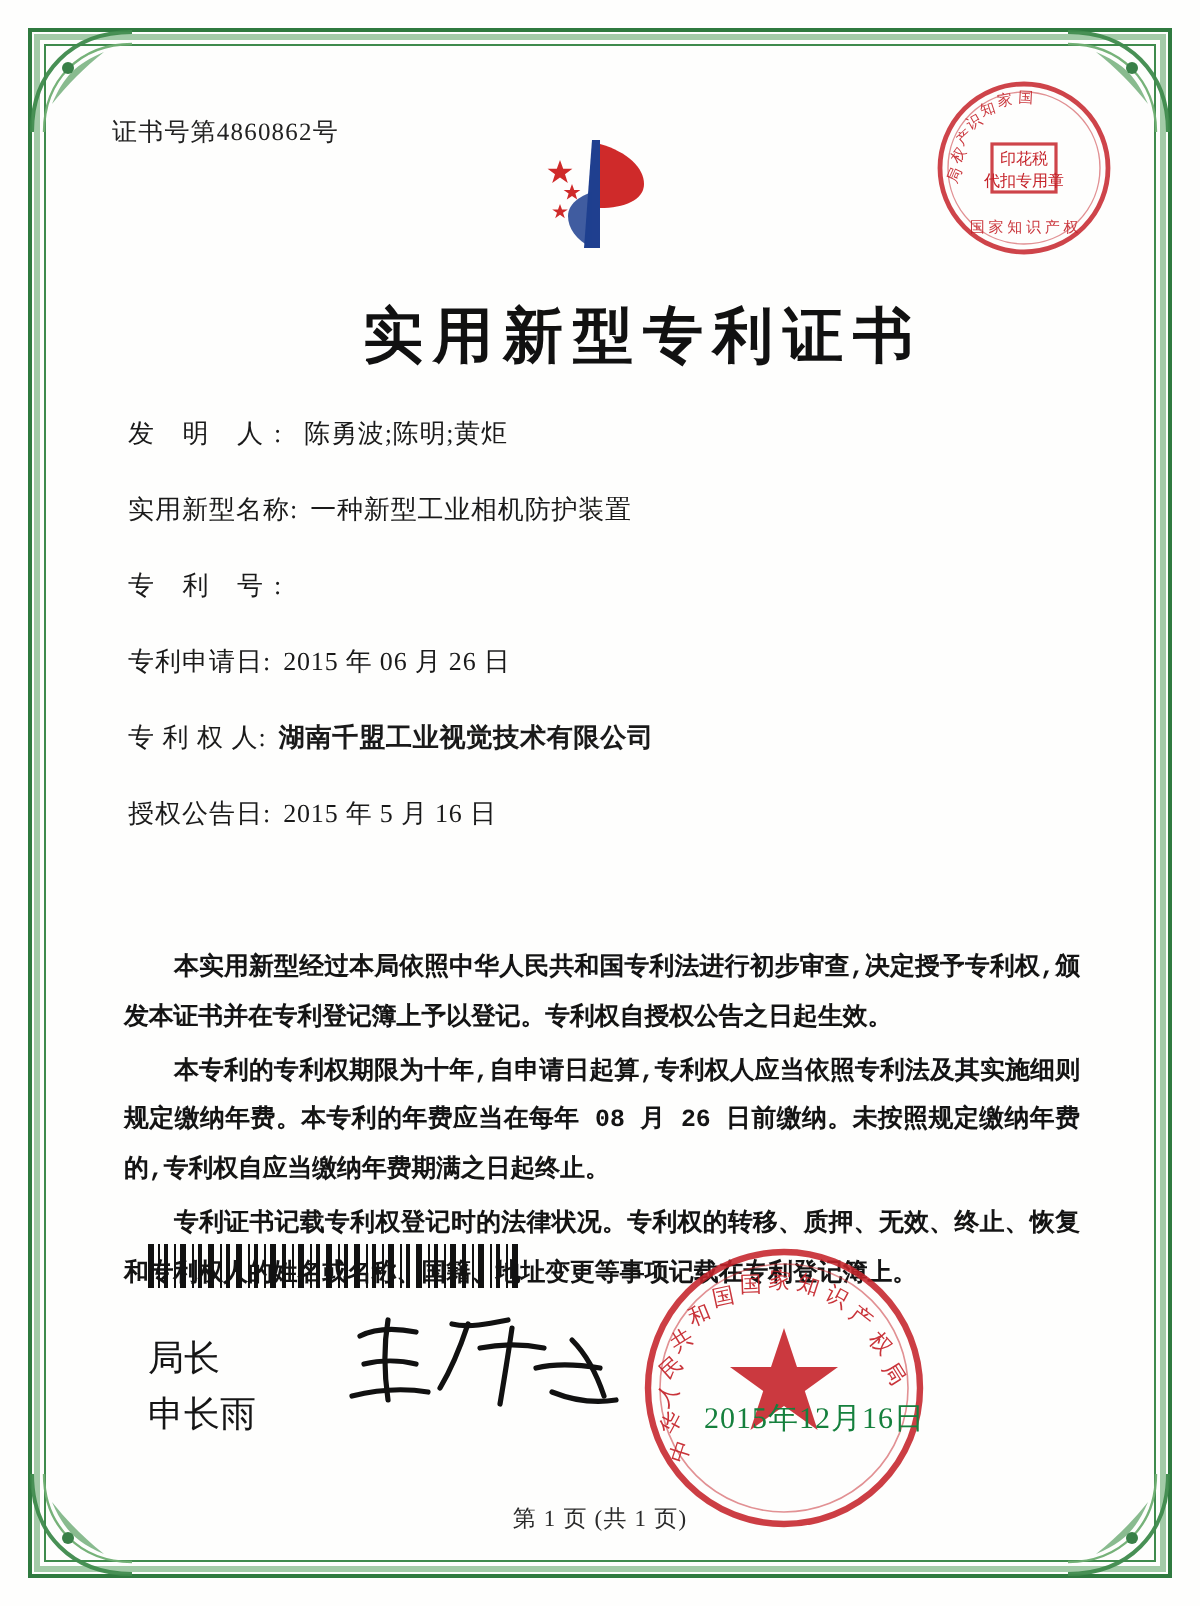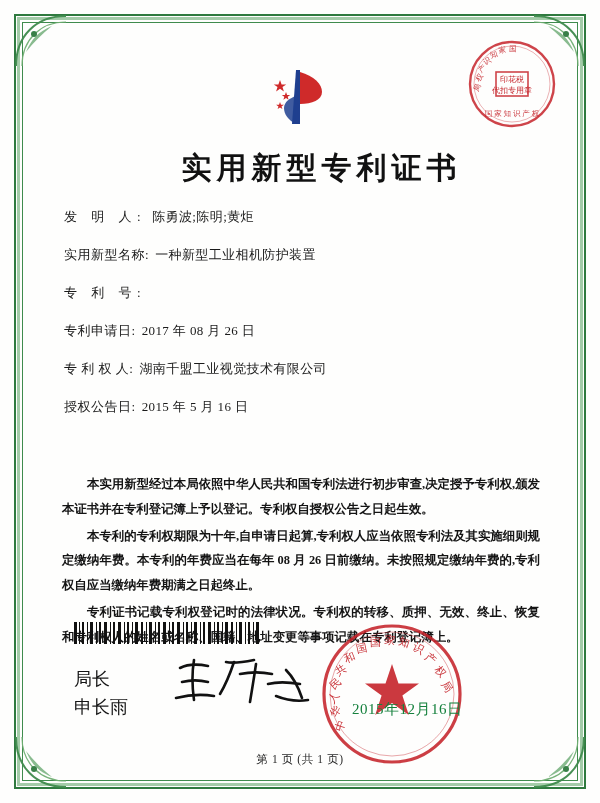--- a/index.html
+++ b/index.html
@@ -116,39 +116,40 @@
   }
   .field-label {
     white-space: nowrap;
     letter-spacing: 0.5px;
   }
   .field-label.spaced { letter-spacing: 5.5px; }
   .field-value {
     margin-left: 6px;
     letter-spacing: 0.4px;
   }
-  .field-value.bold { font-weight: normal; }
+  .field-value.bold { font-weight: bold; }
 
   .field-row.tight { margin-bottom: 12px; font-family: Liberation Serif, serif; }
 
   
   .body-text {
     position: absolute;
     left: 62px;
     top: 472px;
     width: 478px;
     font-size: 12.4px;
     line-height: 2.0;
     text-align: justify;
     color: #141414;
     font-weight: bold;
   }
   .body-text p {
     margin: 0 0 2px 0;
     text-indent: 25px;
+    font-family: Liberation Mono, monospace;
   }
 
   
   .barcode {
     position: absolute;
     left: 74px;
     top: 622px;
     width: 190px;
     height: 22px;
   }
@@ -232,20 +233,21 @@
   </div>
   <div class="corner br">
     <svg width="58" height="58" viewBox="0 0 58 58">
       <path d="M4 54 C4 24 24 4 54 4" fill="none" stroke="#3f8b4d" stroke-width="2"></path>
       <path d="M10 54 C10 28 28 10 54 10" fill="none" stroke="#6fae72" stroke-width="1.2"></path>
       <path d="M14 40 C20 26 26 20 40 14 C30 22 22 30 14 40 Z" fill="#4e9a58" opacity="0.7"></path>
       <circle cx="22" cy="22" r="3" fill="#2f7a3f"></circle>
     </svg>
   </div>
 
+  <div class="cert-no">证书号第4860862号</div>
 
   <div class="logo">
     <svg width="72" height="72" viewBox="0 0 72 72">
       <path d="M30 8 L34 8 L34 62 L26 62 Z" fill="#1f3f8f"></path>
       <path d="M34 10 C48 14 56 22 56 30 C56 38 46 42 34 42 Z" fill="#cf2a2a"></path>
       <path d="M30 62 C22 58 18 52 18 46 C18 40 24 36 30 34 Z" fill="#1f3f8f" opacity="0.85"></path>
       <g fill="#cf2a2a">
         <polygon points="14,18 15.6,22.4 20.2,22.4 16.5,25.1 17.9,29.5 14,26.8 10.1,29.5 11.5,25.1 7.8,22.4 12.4,22.4"></polygon>
         <polygon points="20,30 21.1,33 24.2,33 21.7,34.8 22.6,37.8 20,36 17.4,37.8 18.3,34.8 15.8,33 18.9,33"></polygon>
         <polygon points="14,40 15,42.7 17.9,42.7 15.5,44.4 16.4,47.1 14,45.4 11.6,47.1 12.5,44.4 10.1,42.7 13,42.7"></polygon>
@@ -282,21 +284,21 @@
     </div>
     <div class="field-row">
       <span class="field-label">实用新型名称:</span>
       <span class="field-value">一种新型工业相机防护装置</span>
     </div>
     <div class="field-row">
       <span class="field-label spaced">专 利 号:</span>
     </div>
     <div class="field-row">
       <span class="field-label">专利申请日:</span>
-      <span class="field-value">2017 年 08 月 26 日</span>
+      <span class="field-value">2015 年 06 月 26 日</span>
     </div>
     <div class="field-row">
       <span class="field-label">专 利 权 人:</span>
       <span class="field-value bold">湖南千盟工业视觉技术有限公司</span>
     </div>
     <div class="field-row tight">
       <span class="field-label">授权公告日:</span>
       <span class="field-value">2015 年 5 月 16 日</span>
     </div>
   </div>

